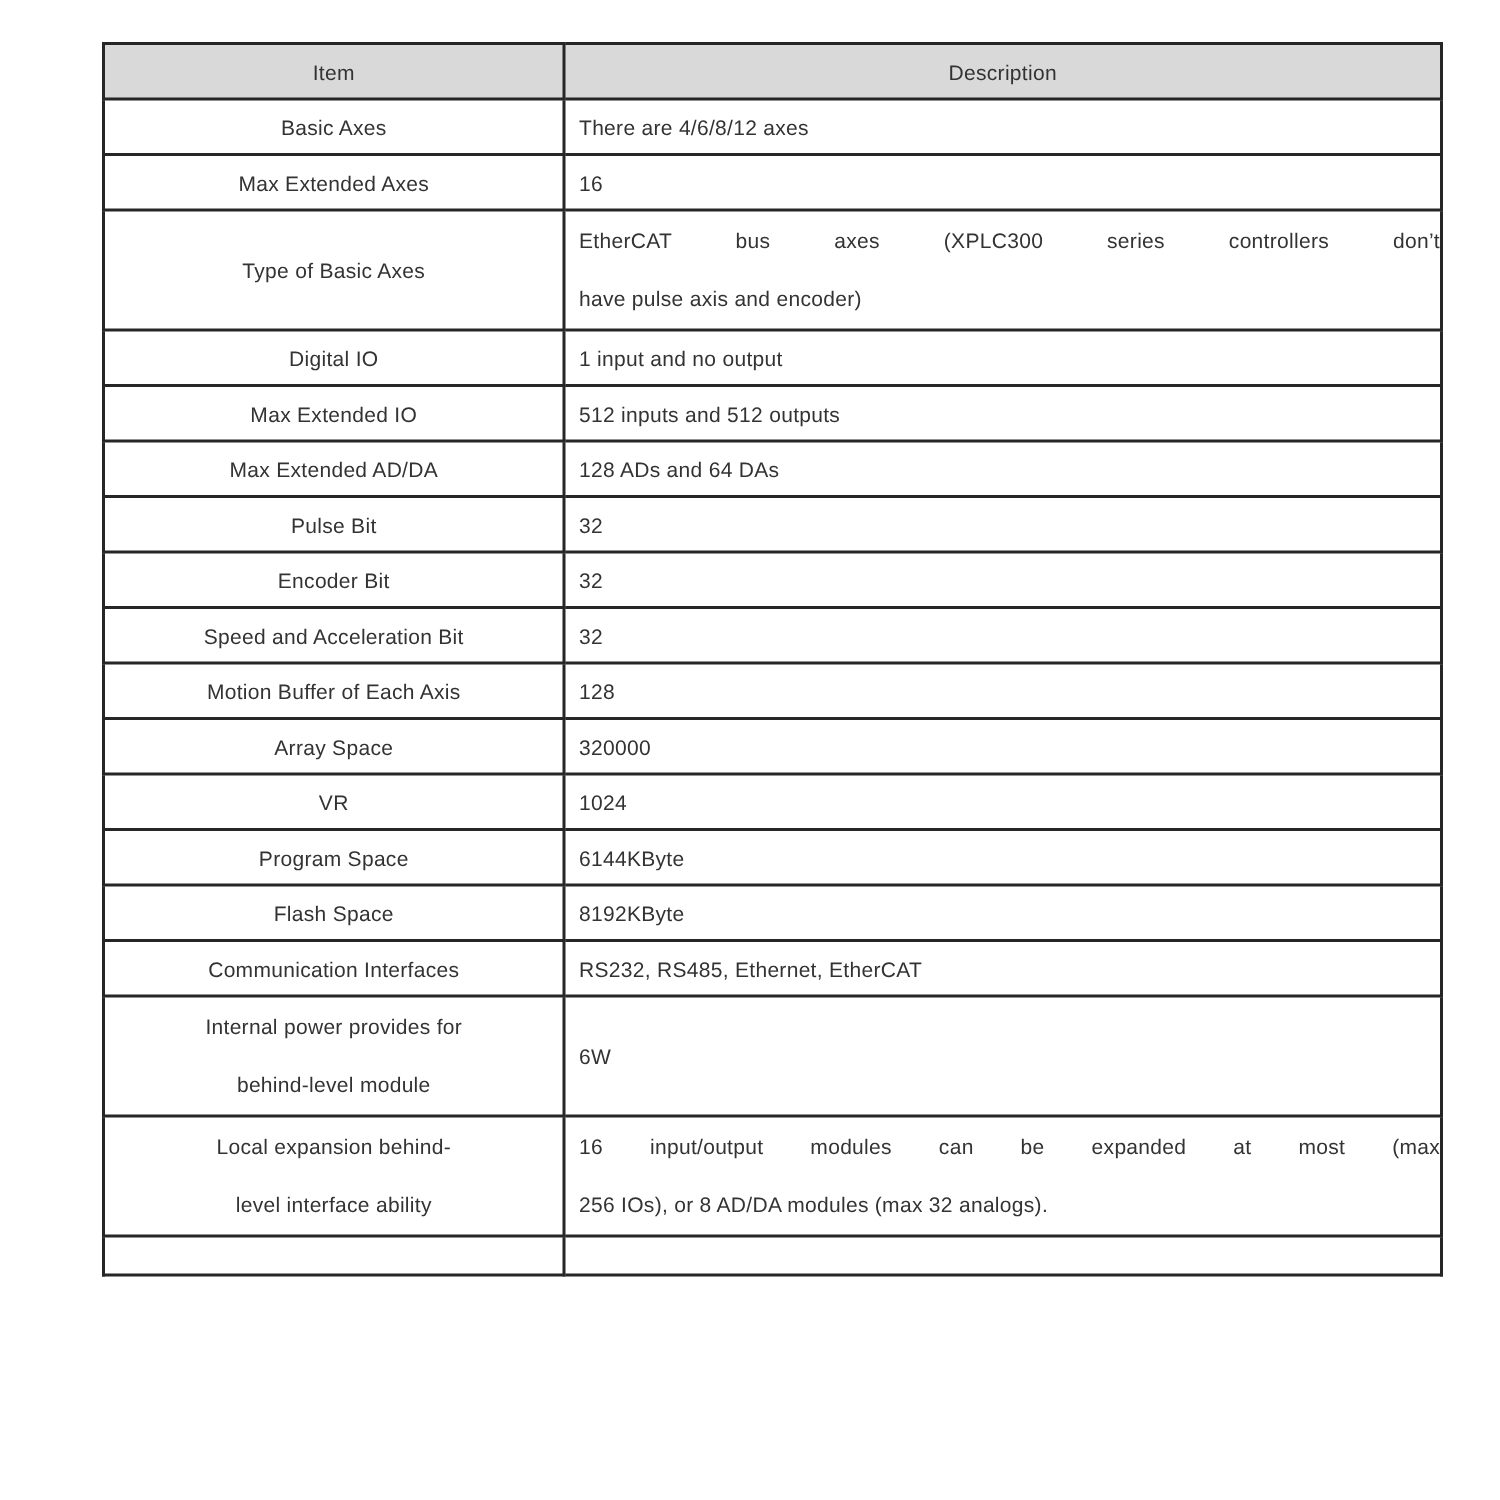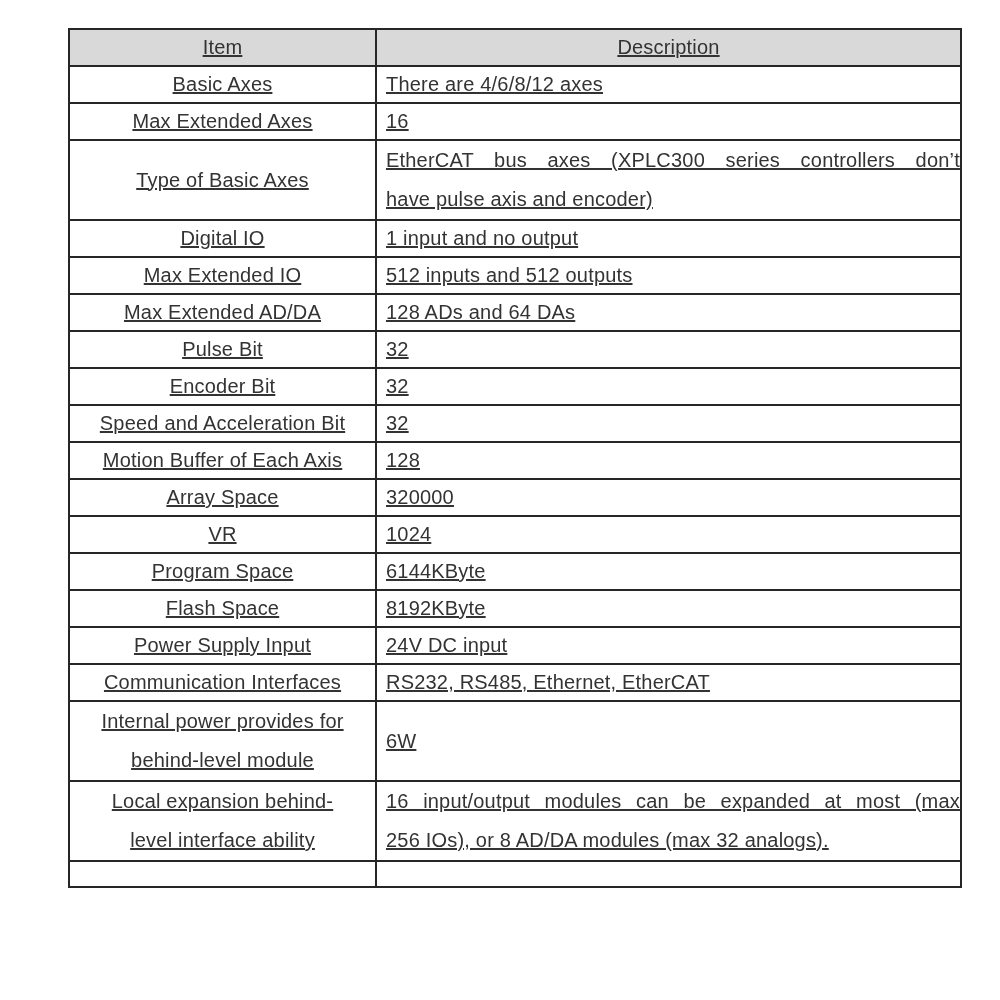--- a/index.html
+++ b/index.html
@@ -19,23 +19,22 @@
     position: absolute;
     left: 68px; top: 28px;
     width: 894px; height: 947px;
     overflow: hidden;
   }
   table.spec {
     border-collapse: collapse;
     table-layout: fixed;
     width: 892px;
     color: #333333;
-    font-size: 20px;
+    font-size: 14px;
     letter-spacing: 0.2px;
-    text-decoration: underline;
   }
   .spec th, .spec td {
     border: 2px solid #262626;
     padding: 0;
     vertical-align: middle;
   }
   .spec th {
     background: #d9d9d9;
     font-weight: 400;
     height: 37px;
@@ -138,24 +137,20 @@
         </tr>
         <tr>
           <td class="item">Program Space</td>
           <td class="desc">6144KByte</td>
         </tr>
         <tr>
           <td class="item">Flash Space</td>
           <td class="desc">8192KByte</td>
         </tr>
         <tr>
-          <td class="item">Power Supply Input</td>
-          <td class="desc">24V DC input</td>
-        </tr>
-        <tr>
           <td class="item">Communication Interfaces</td>
           <td class="desc">RS232, RS485, Ethernet, EtherCAT</td>
         </tr>
         <tr class="tall">
           <td class="item">
             <span class="line">Internal power provides for</span>
             <span class="line">behind-level module</span>
           </td>
           <td class="desc">6W</td>
         </tr>

